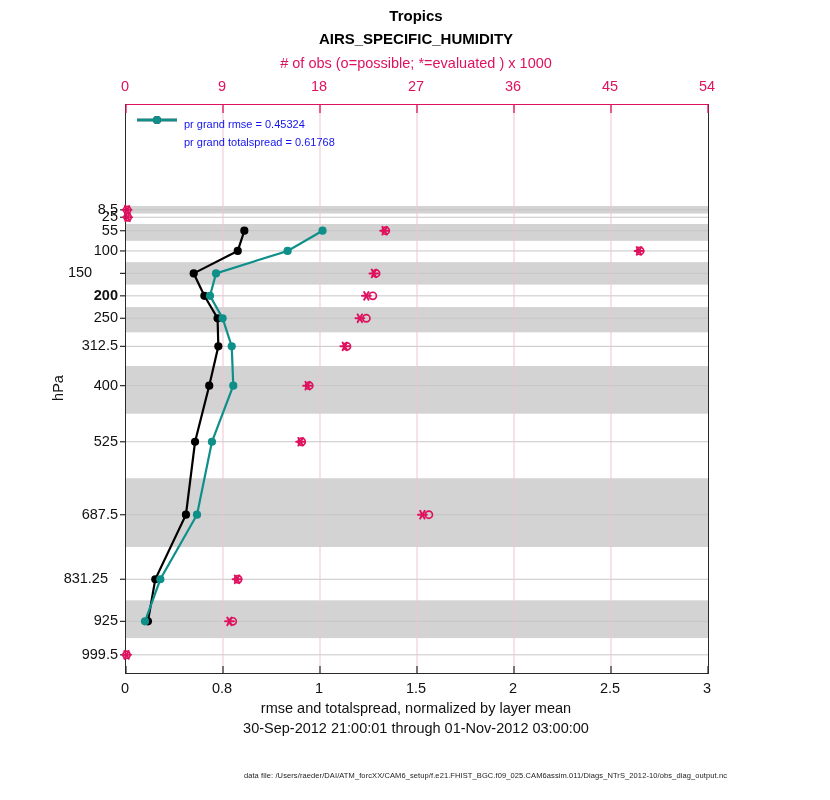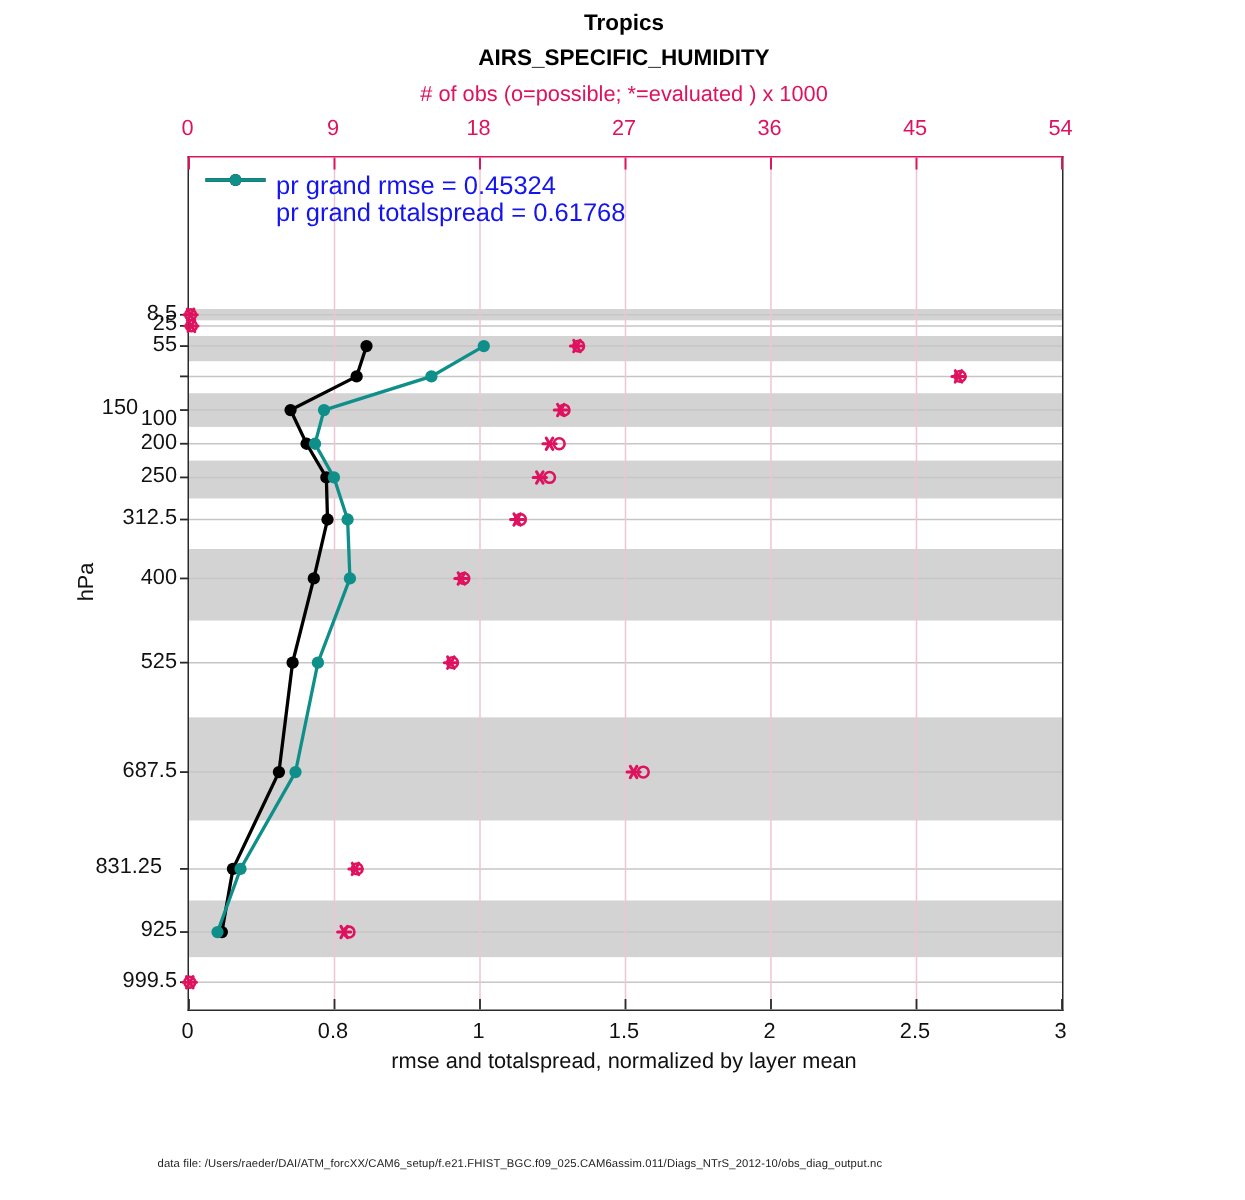--- a/index.html
+++ b/index.html
@@ -14,29 +14,29 @@
   .obs-label{position:absolute;left:125px;width:582px;text-align:center;font-size:14.5px;
          color:var(--crimson);}
   .plot{position:absolute;left:125px;top:104px;width:582px;height:568px;
         border-left:1px solid var(--axis);border-right:1px solid var(--axis);
         border-bottom:1px solid var(--axis);border-top:1.4px solid var(--crimson);
         box-sizing:content-box;}
   .plot svg{position:absolute;left:0;top:0;overflow:visible;}
   .legend{position:absolute;left:11px;top:10px;}
   .legend-row{display:flex;align-items:center;height:18px;}
   .legend-sample{width:40px;height:10px;margin-right:7px;flex:0 0 auto;}
-  .legend-label{font-size:17px;color:var(--legendblue);white-space:nowrap;}
+  .legend-label{font-size:11px;color:var(--legendblue);white-space:nowrap;}
   .tick-label{position:absolute;font-size:14.5px;white-space:nowrap;}
   .top-tick{color:var(--crimson);width:60px;text-align:center;}
   .bot-tick{color:var(--ink);width:60px;text-align:center;}
   .y-tick{color:var(--ink);width:76px;text-align:right;}
   .xlabel{position:absolute;left:125px;width:582px;text-align:center;font-size:14.5px;color:var(--ink);}
   .ylabel{position:absolute;left:36px;top:380px;width:44px;text-align:center;font-size:14.5px;
           color:var(--ink);transform:rotate(-90deg);transform-origin:center;}
-  .datafile{position:absolute;left:105px;width:622px;text-align:left;font-size:7.5px;
+  .datafile{position:absolute;left:105px;width:622px;text-align:right;font-size:7.5px;
             color:#222;letter-spacing:0.1px;}
 </style>
 </head>
 <body>
 
 <div id="fig">
   <div class="title" style="top:7px">Tropics</div>
   <div class="title" style="top:30px">AIRS_SPECIFIC_HUMIDITY</div>
   <div class="obs-label" style="top:55px"># of obs (o=possible; *=evaluated ) x 1000</div>
 
@@ -223,41 +223,42 @@
             </svg>
           </span>
         <span class="legend-label">pr grand totalspread = 0.61768</span>
       </div>
     </div>
   </div>
 
   <div class="ylabel">hPa</div>
 
   <div class="xlabel" style="top:700px">rmse and totalspread, normalized by layer mean</div>
+  <div class="xlabel" style="top:720px">30-Sep-2012 21:00:01 through 01-Nov-2012 03:00:00</div>
   <div class="datafile" style="top:771px">data file: /Users/raeder/DAI/ATM_forcXX/CAM6_setup/f.e21.FHIST_BGC.f09_025.CAM6assim.011/Diags_NTrS_2012-10/obs_diag_output.nc</div>
 <span class="tick-label top-tick" style="left: 95px; top: 78px;">0</span>
     <span class="tick-label top-tick" style="left: 192px; top: 78px;">9</span>
     <span class="tick-label top-tick" style="left: 289px; top: 78px;">18</span>
     <span class="tick-label top-tick" style="left: 386px; top: 78px;">27</span>
     <span class="tick-label top-tick" style="left: 483px; top: 78px;">36</span>
     <span class="tick-label top-tick" style="left: 580px; top: 78px;">45</span>
     <span class="tick-label top-tick" style="left: 677px; top: 78px; text-align: center;">54</span>
     <span class="tick-label bot-tick" style="left: 95px; top: 680px;">0</span>
     <span class="tick-label bot-tick" style="left: 192px; top: 680px;">0.8</span>
     <span class="tick-label bot-tick" style="left: 289px; top: 680px;">1</span>
     <span class="tick-label bot-tick" style="left: 386px; top: 680px;">1.5</span>
     <span class="tick-label bot-tick" style="left: 483px; top: 680px;">2</span>
     <span class="tick-label bot-tick" style="left: 580px; top: 680px;">2.5</span>
     <span class="tick-label bot-tick" style="left: 677px; top: 680px;">3</span>
     <span class="tick-label y-tick" style="left: 42px; top: 200.844px;">8.5</span>
     <span class="tick-label y-tick" style="left: 42px; top: 208.253px;">25</span>
     <span class="tick-label y-tick" style="left: 42px; top: 221.723px;">55</span>
-    <span class="tick-label y-tick" style="left: 42px; top: 241.929px; margin-top: 29px;">100</span>
+    <span class="tick-label y-tick" style="left: 42px; top: 241.929px;">100</span>
     <span class="tick-label y-tick" style="left: 42px; top: 264.379px; text-align: center;">150</span>
-    <span class="tick-label y-tick" style="left: 42px; top: 286.83px;">200</span>
+    <span class="tick-label y-tick" style="left: 42px; top: 286.83px; font-weight: bold;">200</span>
     <span class="tick-label y-tick" style="left: 42px; top: 309.281px;">250</span>
     <span class="tick-label y-tick" style="left: 42px; top: 337.344px;">312.5</span>
     <span class="tick-label y-tick" style="left: 42px; top: 376.632px;">400</span>
     <span class="tick-label y-tick" style="left: 42px; top: 432.759px;">525</span>
     <span class="tick-label y-tick" style="left: 42px; top: 505.723px;">687.5</span>
     <span class="tick-label y-tick" style="left: 32px; top: 570.269px;">831.25</span>
     <span class="tick-label y-tick" style="left: 42px; top: 612.364px;">925</span>
     <span class="tick-label y-tick" style="left: 42px; top: 645.815px;">999.5</span>
   </div>
 

